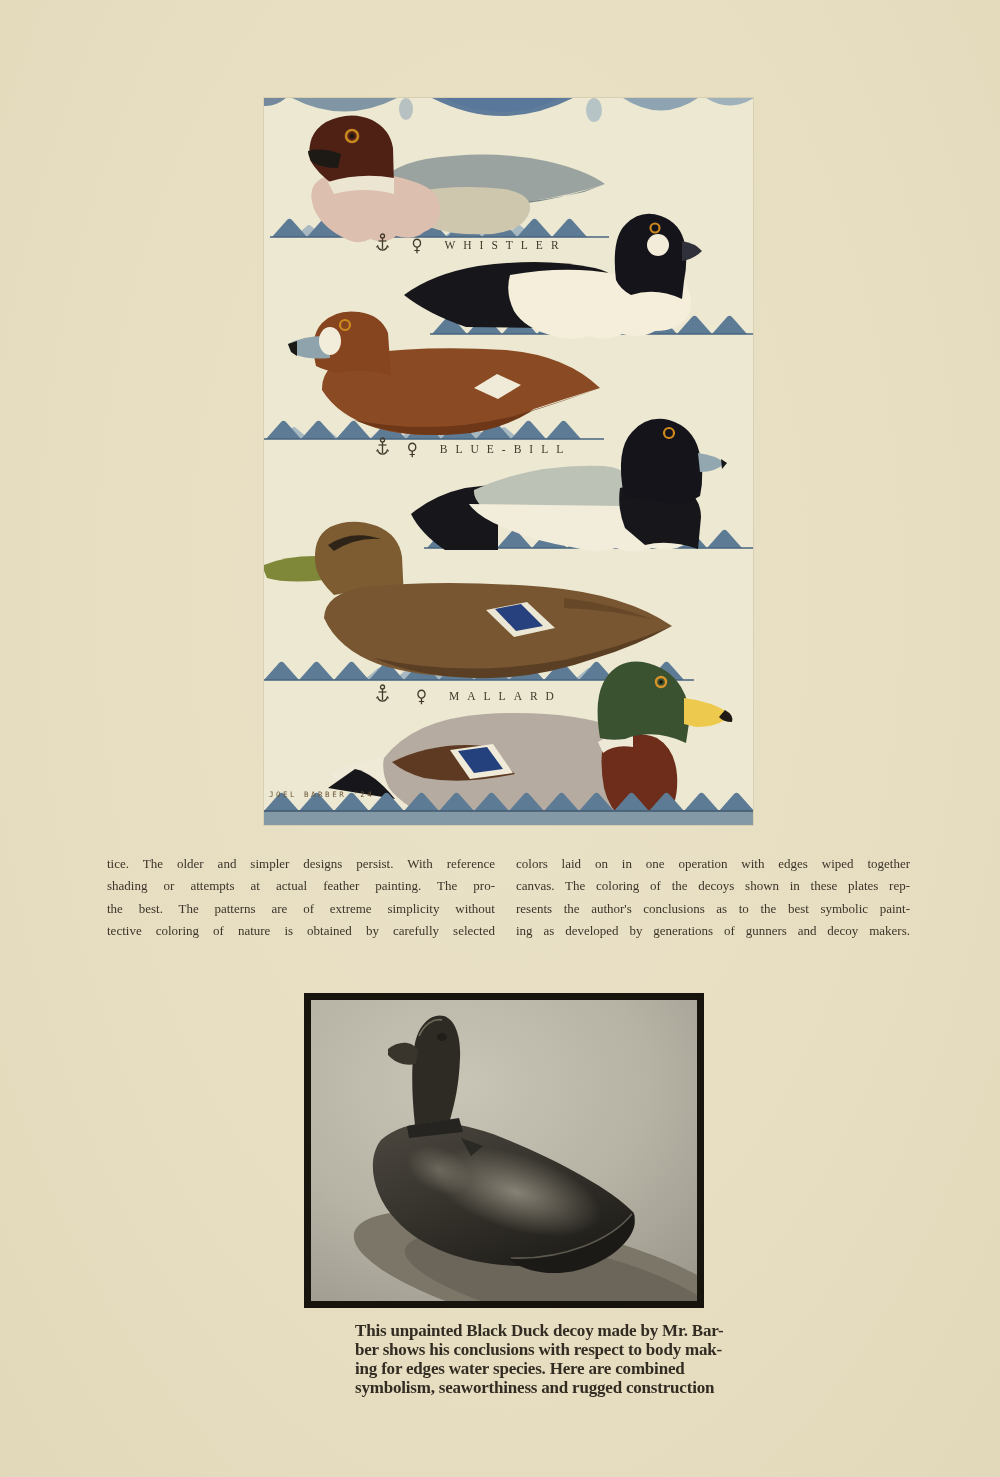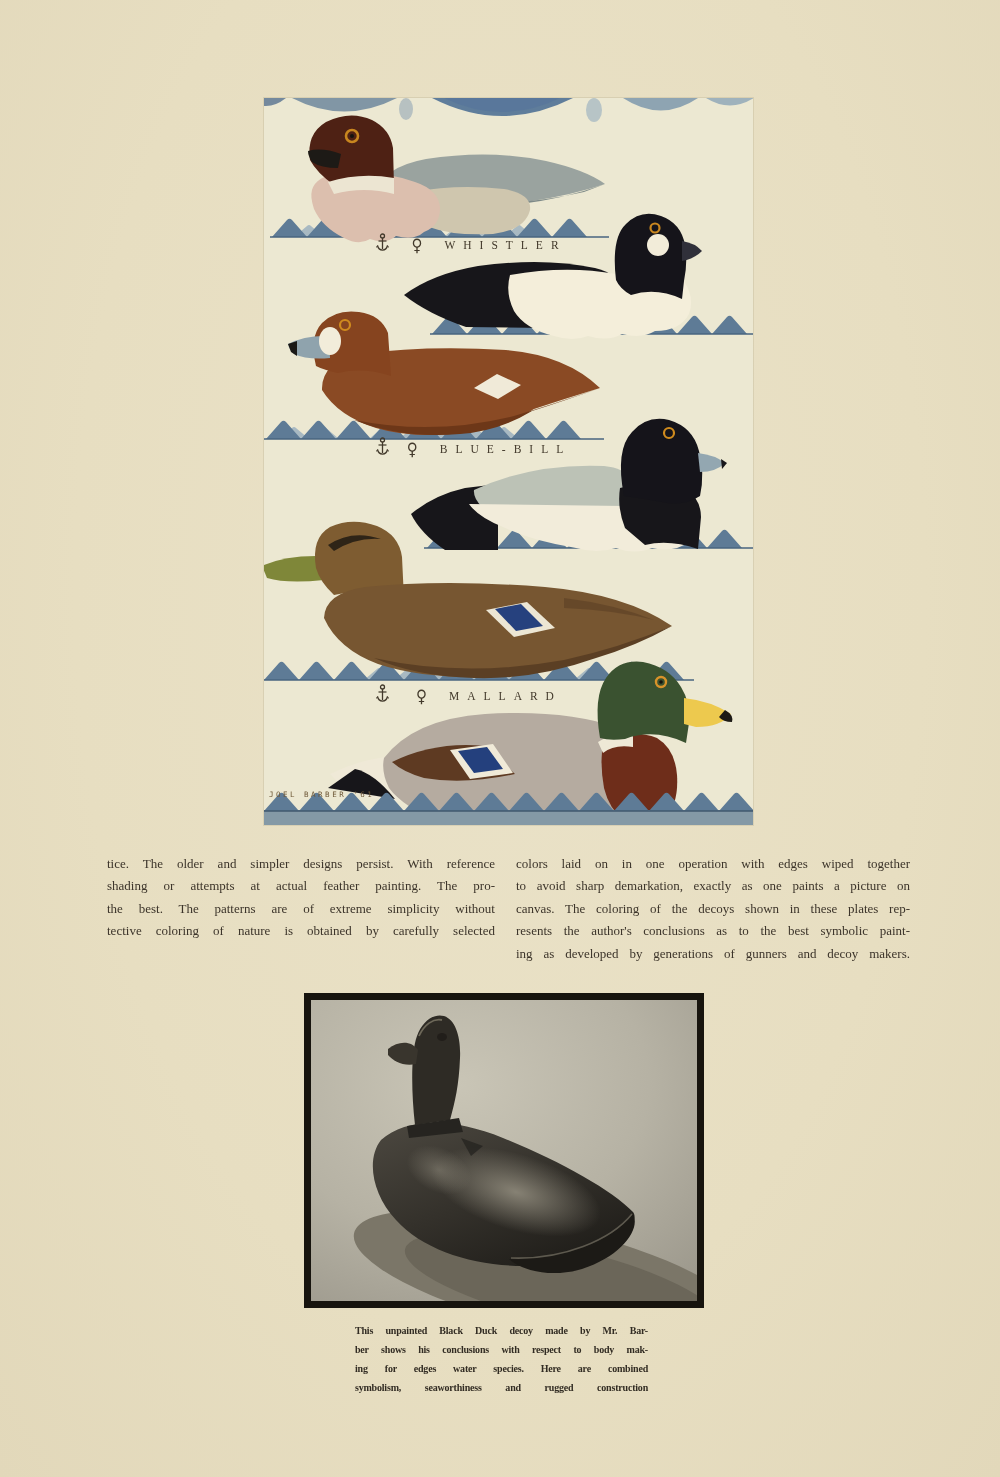--- a/index.html
+++ b/index.html
@@ -49,21 +49,21 @@
   .photo-frame{
     position:absolute; left:304px; top:993px;
     width:386px; height:301px;
     border:7px solid #17140e; background:#b7b3a5;
   }
   .photo-frame svg{display:block;}
   
   .caption{
     position:absolute; left:355px; top:1321px; width:293px;
     color:#322c23; font-weight:700;
-    font-size:10px; line-height:19px; letter-spacing:-0.2px;
+    font-size:17px; line-height:19px; letter-spacing:-0.2px;
   }
   .cline{text-align:justify; text-align-last:justify; white-space:nowrap;}
 </style>
 </head>
 <body>
 
 <div class="page">
 
   <section class="plate">
     <svg width="489" height="727" viewBox="0 0 489 727">
@@ -209,32 +209,31 @@
         <svg width="13" height="19" viewBox="0 0 13 19">
             <circle cx="6.5" cy="3" r="2" fill="none" stroke="#42392b" stroke-width="1.3"></circle>
             <line x1="6.5" y1="5" x2="6.5" y2="16" stroke="#42392b" stroke-width="1.3"></line>
             <line x1="2.5" y1="8" x2="10.5" y2="8" stroke="#42392b" stroke-width="1.2"></line>
             <path d="M1.5,12.5 Q2.5,17 6.5,17.2 Q10.5,17 11.5,12.5" fill="none" stroke="#42392b" stroke-width="1.3"></path>
             <path d="M1.5,12.5 L0.3,14.5 M11.5,12.5 L12.7,14.5" stroke="#42392b" stroke-width="1"></path>
           </svg>
       </span>
     </div>
 
-    <div class="signature">JOEL BARBER '61</div>
+    <div class="signature">JOEL BARBER '24</div>
   </section>
 
   <section class="article-col col-left">
     <div class="tline">tice. The older and simpler designs persist. With reference</div>
     <div class="tline">shading or attempts at actual feather painting. The pro-</div>
     <div class="tline">the best. The patterns are of extreme simplicity without</div>
     <div class="tline">tective coloring of nature is obtained by carefully selected</div>
   </section>
   <section class="article-col col-right">
     <div class="tline">colors laid on in one operation with edges wiped together</div>
-    <div class="tline">to avoid sharp demarkation, exactly as one paints a picture on</div>
     <div class="tline">canvas. The coloring of the decoys shown in these plates rep-</div>
     <div class="tline">resents the author's conclusions as to the best symbolic paint-</div>
     <div class="tline">ing as developed by generations of gunners and decoy makers.</div>
   </section>
 
   <figure class="photo-frame" style="margin:0">
     <svg width="386" height="301" viewBox="0 0 386 301">
       <defs>
         <radialGradient id="pbg" cx="38%" cy="28%" r="90%">
           <stop offset="0%" stop-color="#c9c5b6"></stop>

